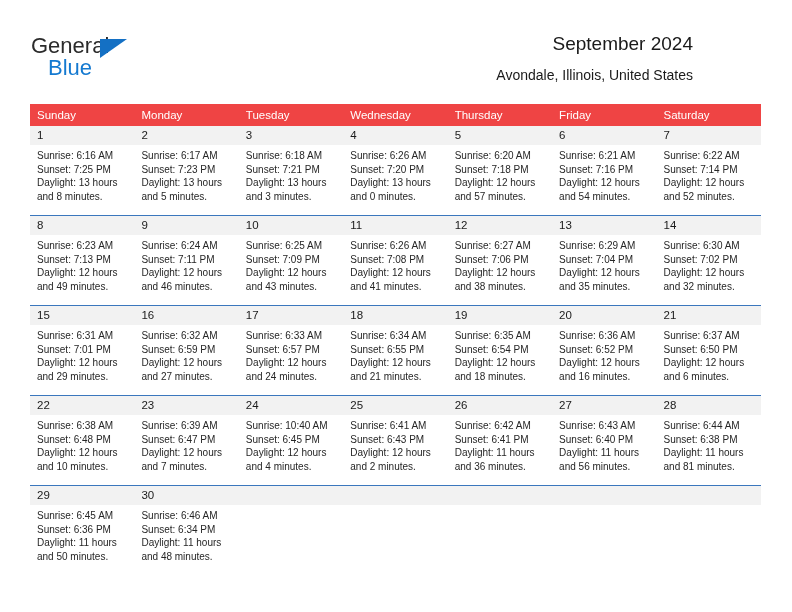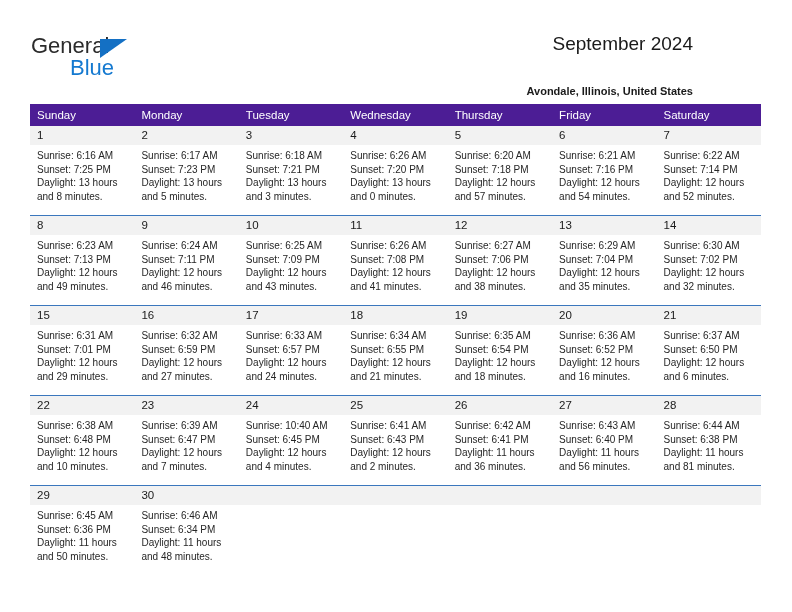--- a/index.html
+++ b/index.html
@@ -49,21 +49,21 @@
     position: absolute;
     left: 69px;
     top: 5px;
     width: 0;
     height: 0;
     border-left: 27px solid #1470c4;
     border-bottom: 19px solid transparent;
   }
   .logo-blue {
     position: absolute;
-    left: 39px;
+    left: 17px;
     top: 22px;
     font-size: 22px;
     color: #1479d0;
     line-height: 24px;
   }
 
   .title-block {
     position: absolute;
     right: 35px;
     top: 28px;
@@ -71,41 +71,40 @@
   }
   .cal-title {
     font-size: 19px;
     color: #1a1a1a;
     line-height: 32px;
     white-space: nowrap;
     font-weight: normal;
     margin: 0;
   }
   .cal-subtitle {
-    margin-top: 22px;
-    font-size: 11px;
+    margin-top: 6px;
+    font-size: 14px;
     color: #1a1a1a;
     line-height: 18px;
     white-space: nowrap;
-    font-weight: bold;
   }
 
   
   .calendar {
     position: absolute;
     left: 30px;
     top: 104px;
     width: 731px;
     border-collapse: collapse;
     table-layout: fixed;
   }
   .calendar col { width: 104.43px; }
 
   .calendar thead th {
-    background: #4c1d95;
+    background: #ef4444;
     color: #ffffff;
     font-size: 11.5px;
     font-weight: normal;
     text-align: left;
     padding: 5px 0 5px 7px;
     height: 12px;
     border: none;
   }
 
   .week-row > td {

